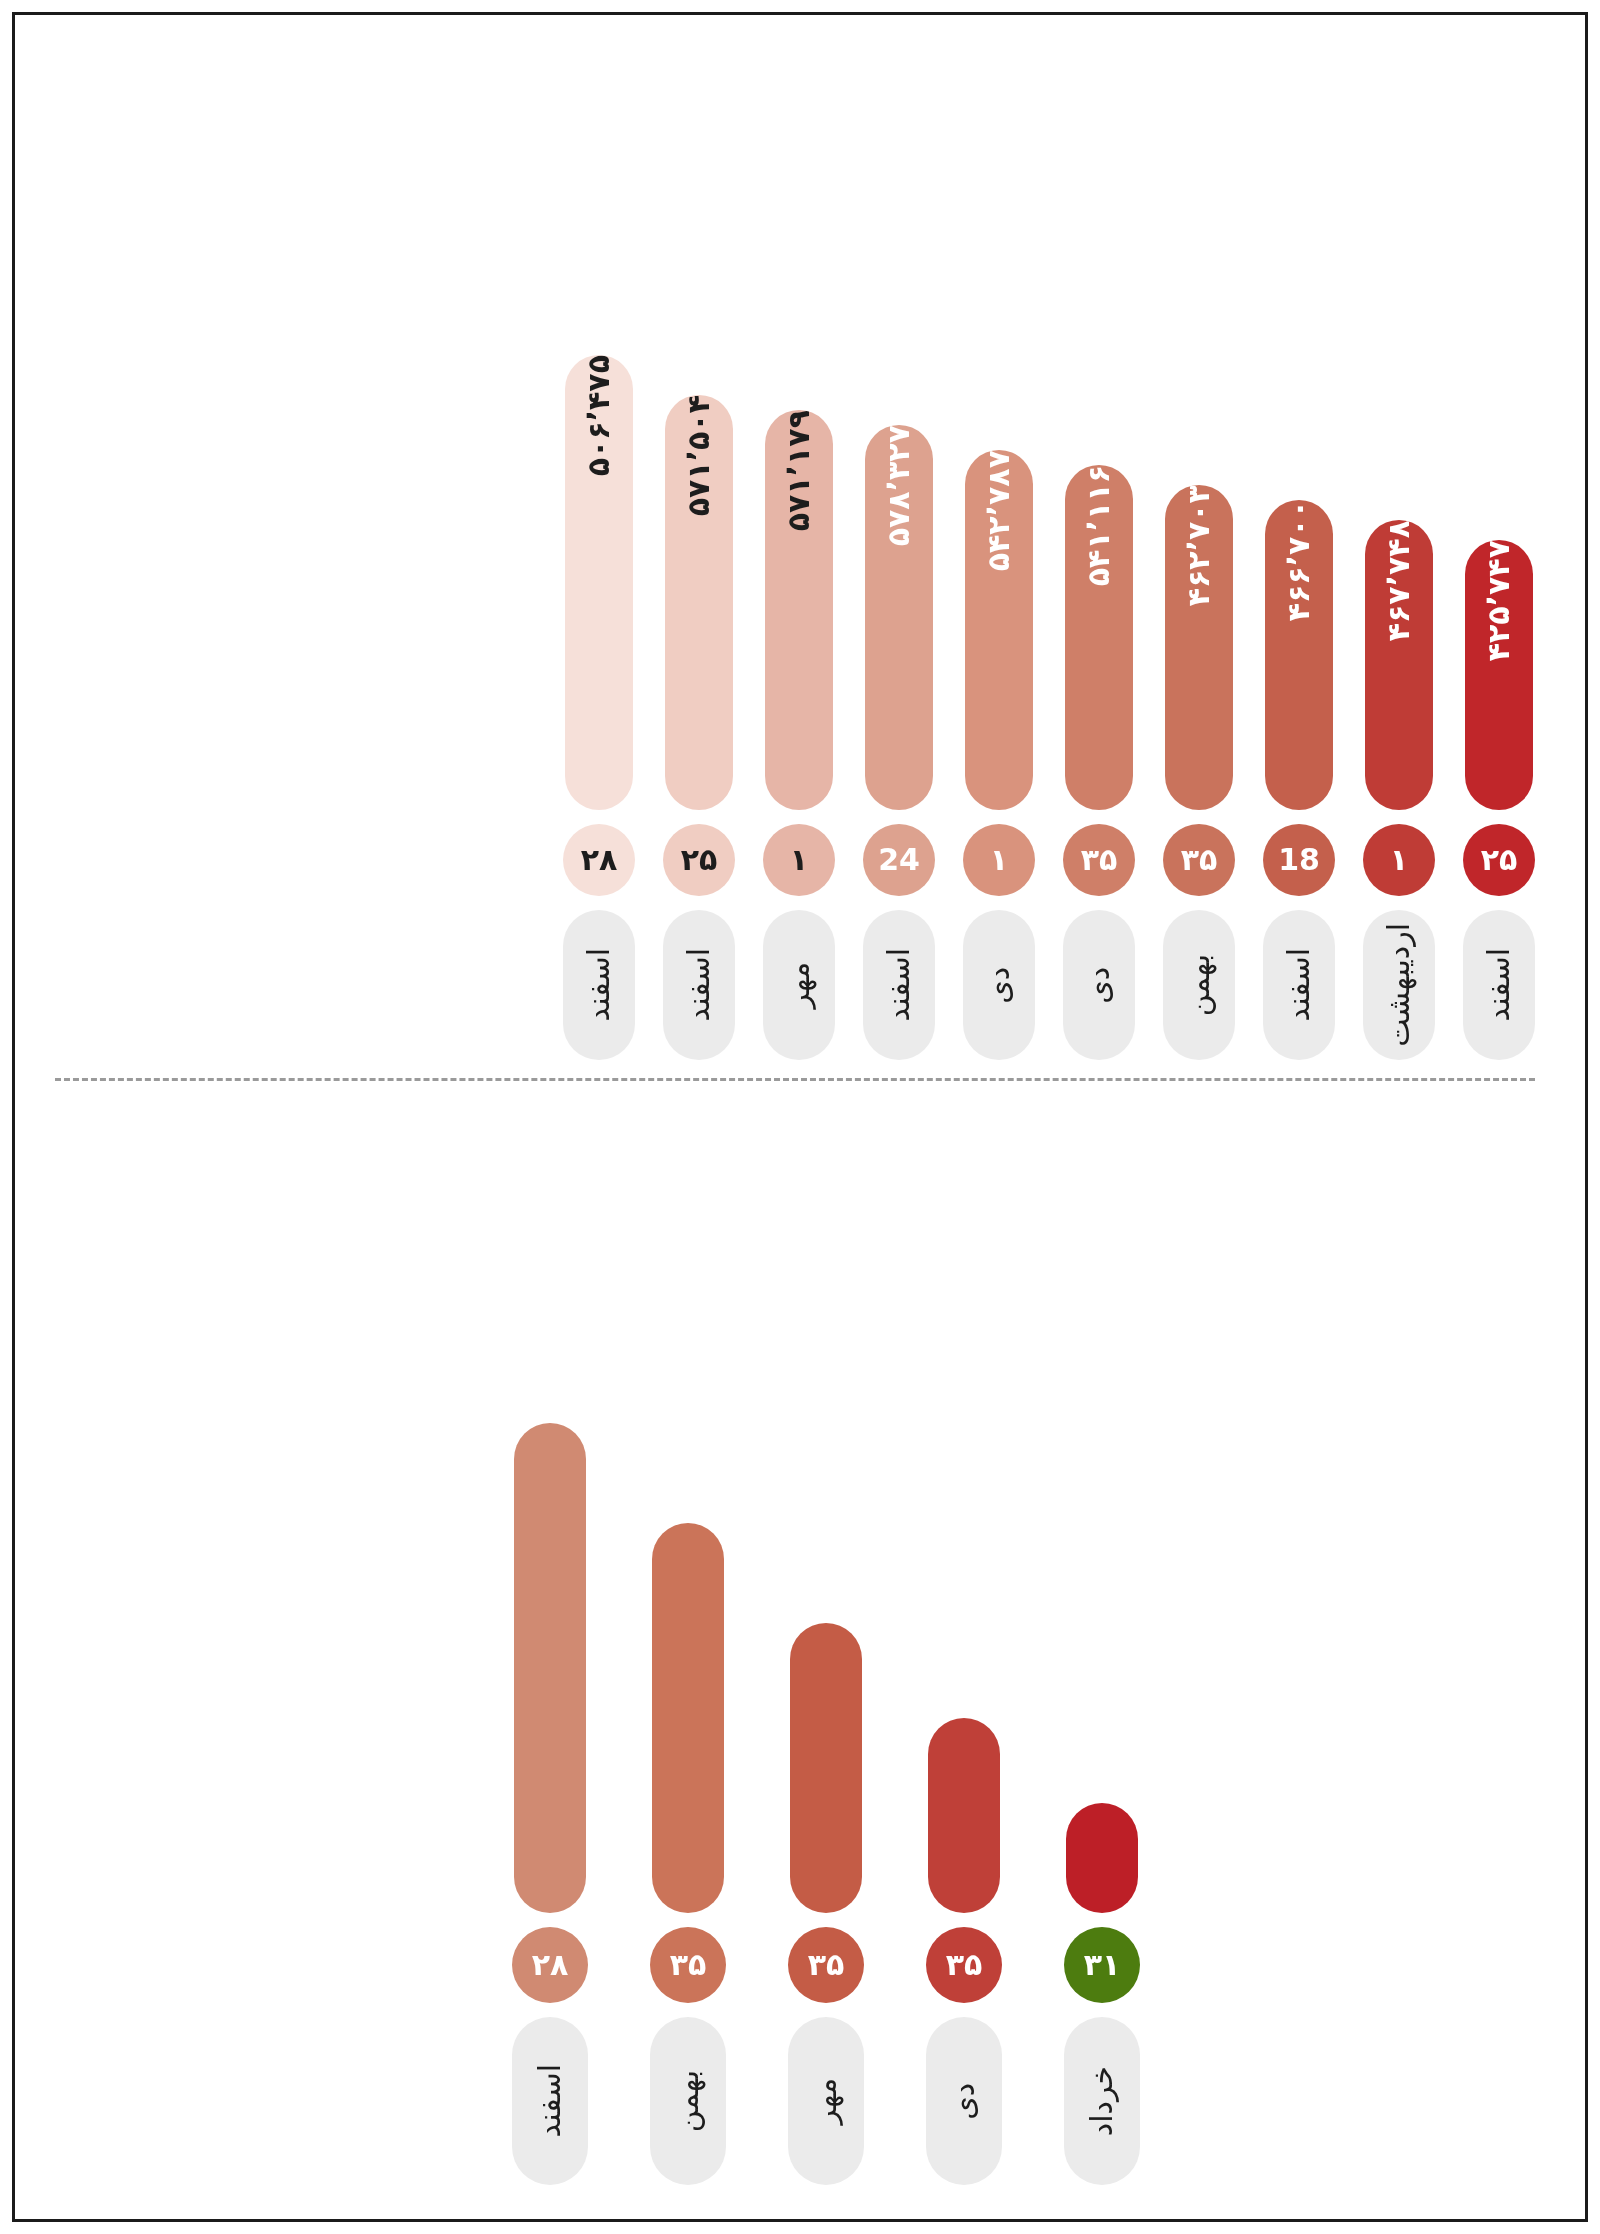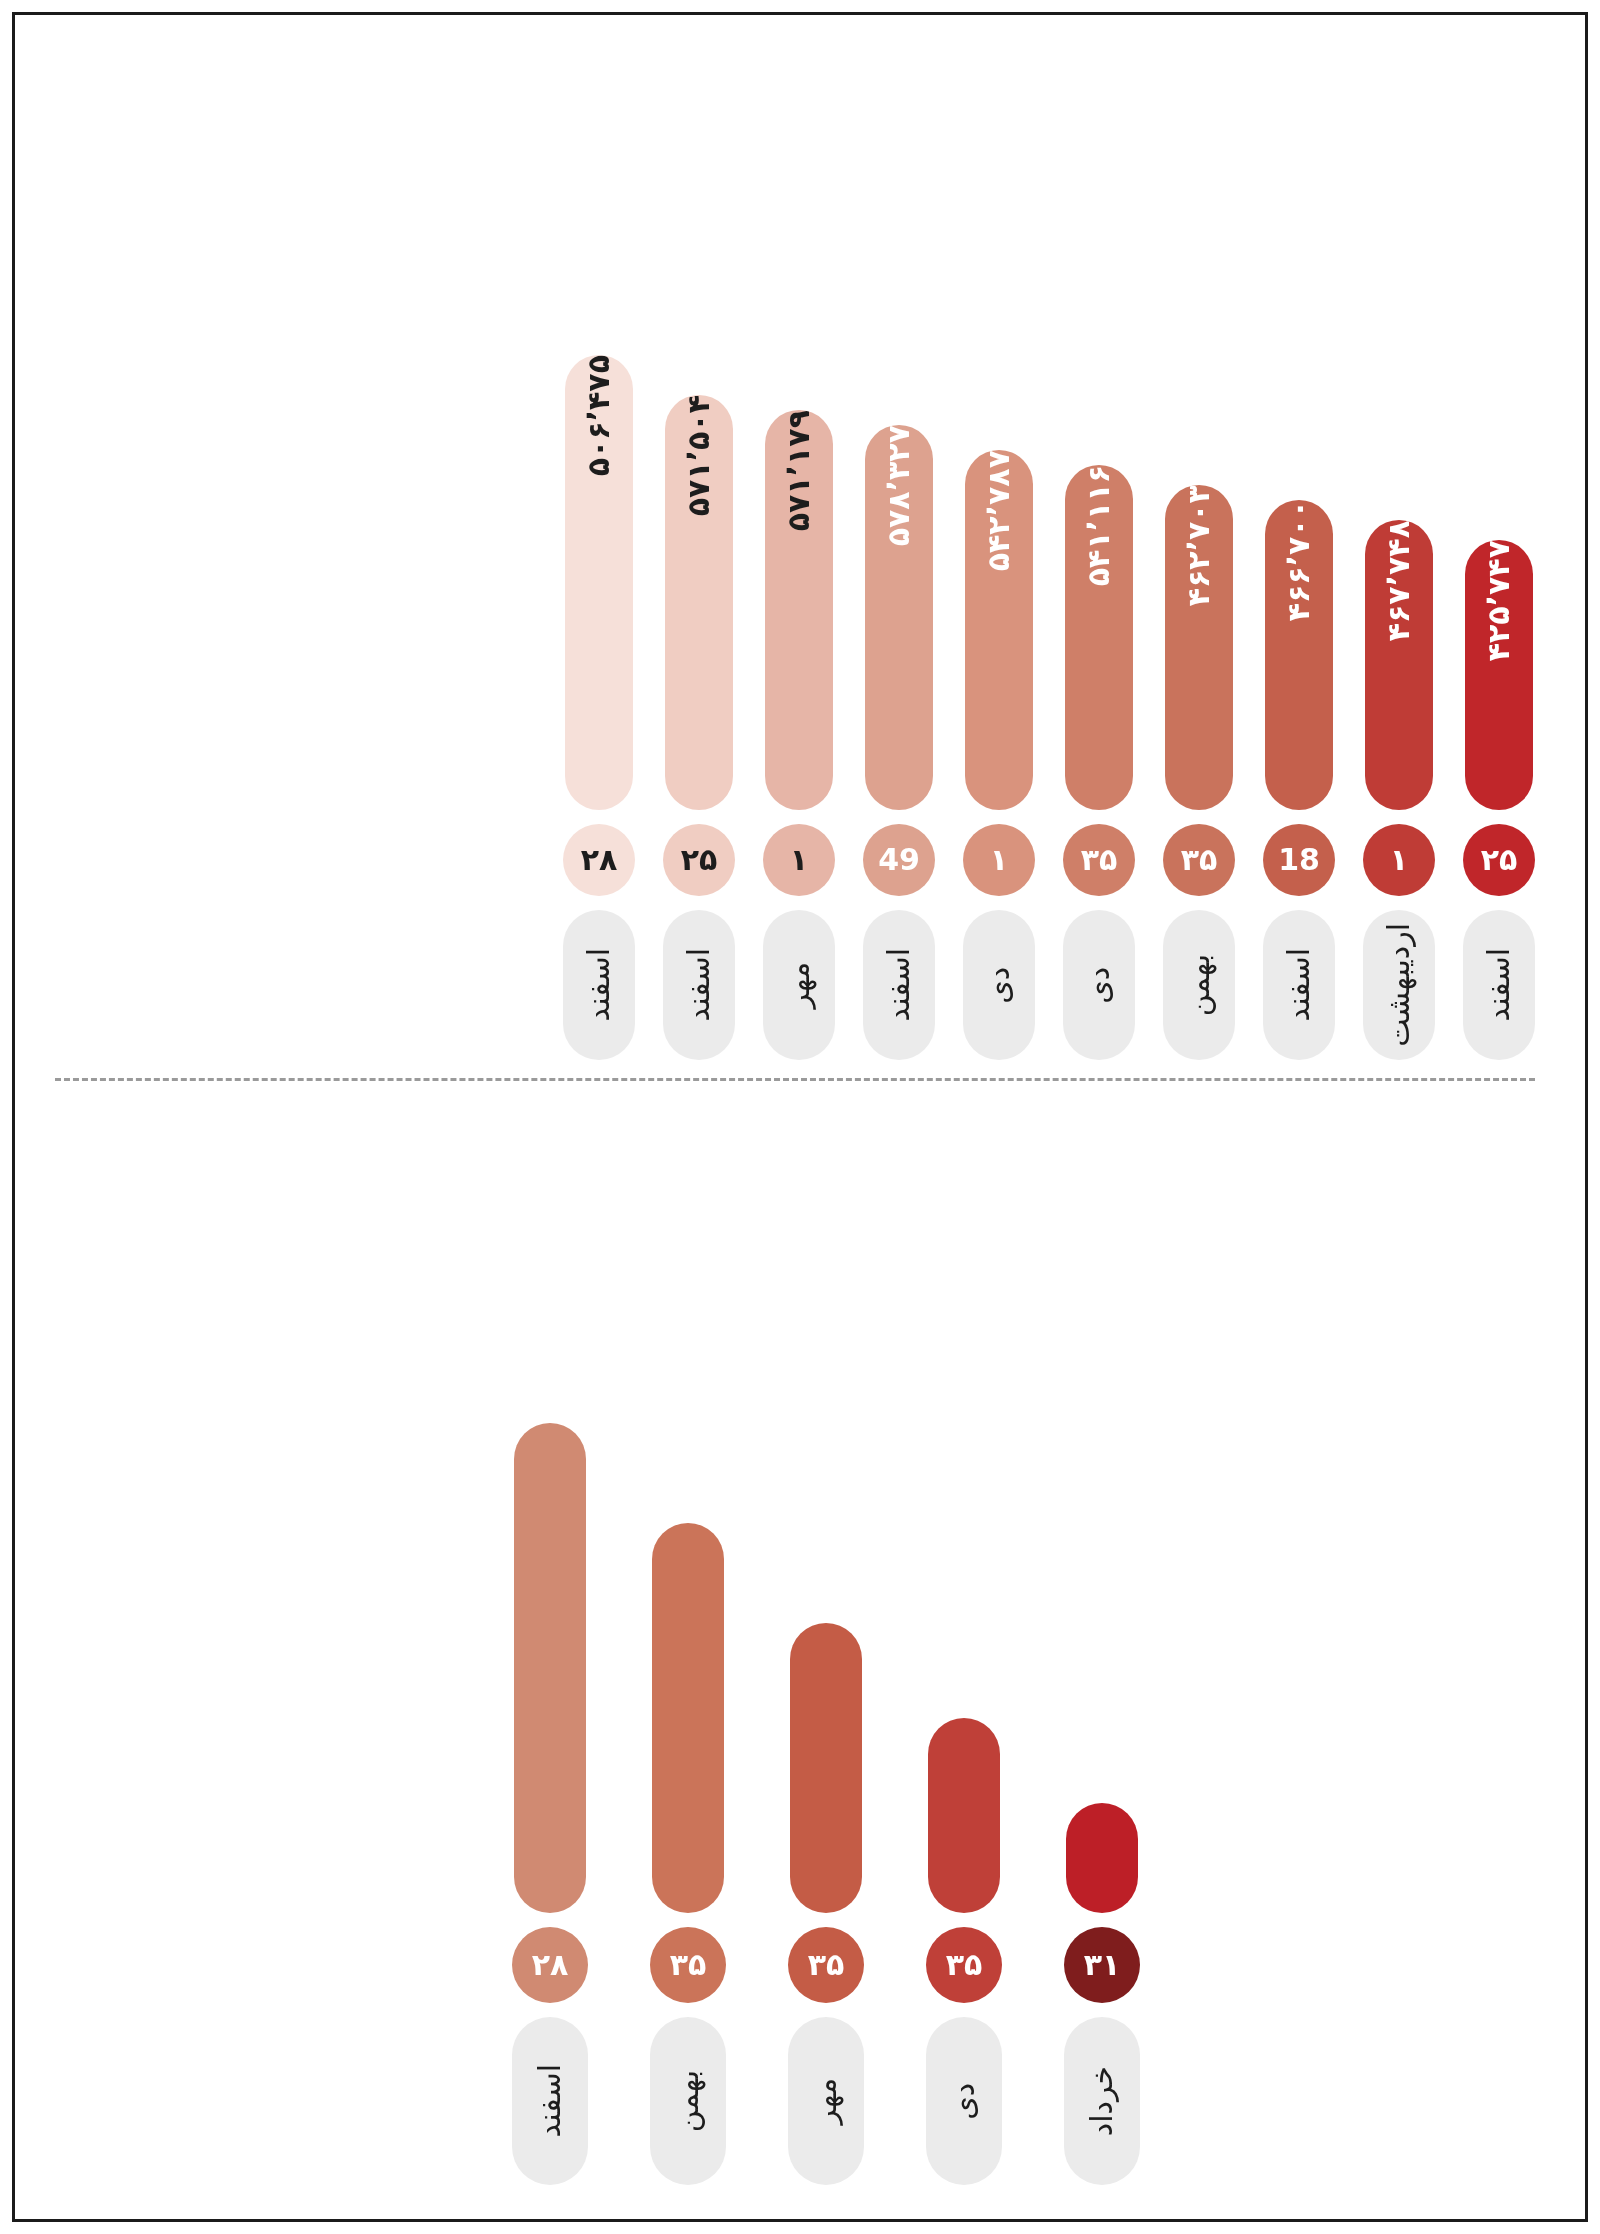--- a/index.html
+++ b/index.html
@@ -188,21 +188,21 @@
         <div class="month-pill" style="background: rgb(235, 235, 235);">
           <span class="month-label">مهر</span>
         </div>
       </div>
       <div class="col">
         <div class="bar-slot" style="height: 461px;">
           <div class="bar" style="height: 385px; background: rgb(221, 162, 143);">
             <span class="bar-value light">۵۷۸٬۳۲۷</span>
           </div>
         </div>
-        <div class="circle light" style="background: rgb(221, 162, 143);">49</div>
+        <div class="circle light" style="background: rgb(221, 162, 143);">24</div>
         <div class="month-pill" style="background: rgb(235, 235, 235);">
           <span class="month-label">اسفند</span>
         </div>
       </div>
       <div class="col">
         <div class="bar-slot" style="height: 461px;">
           <div class="bar" style="height: 360px; background: rgb(217, 147, 125);">
             <span class="bar-value light">۵۴۲٬۷۸۷</span>
           </div>
         </div>
@@ -304,20 +304,20 @@
         </div>
         <div class="circle light" style="background: rgb(191, 64, 56);">۳۵</div>
         <div class="month-pill" style="background: rgb(235, 235, 235);">
           <span class="month-label">دی</span>
         </div>
       </div>
       <div class="col">
         <div class="bar-slot" style="height: 496px;">
           <div class="bar" style="height: 110px; background: rgb(189, 31, 39);"></div>
         </div>
-        <div class="circle light" style="background: #7f1d1d;">۳۱</div>
+        <div class="circle light" style="background: #4d7c0f;">۳۱</div>
         <div class="month-pill" style="background: rgb(235, 235, 235);">
           <span class="month-label">خرداد</span>
         </div>
       </div>
     </div>
 
 </div>
 
 </body></html>

